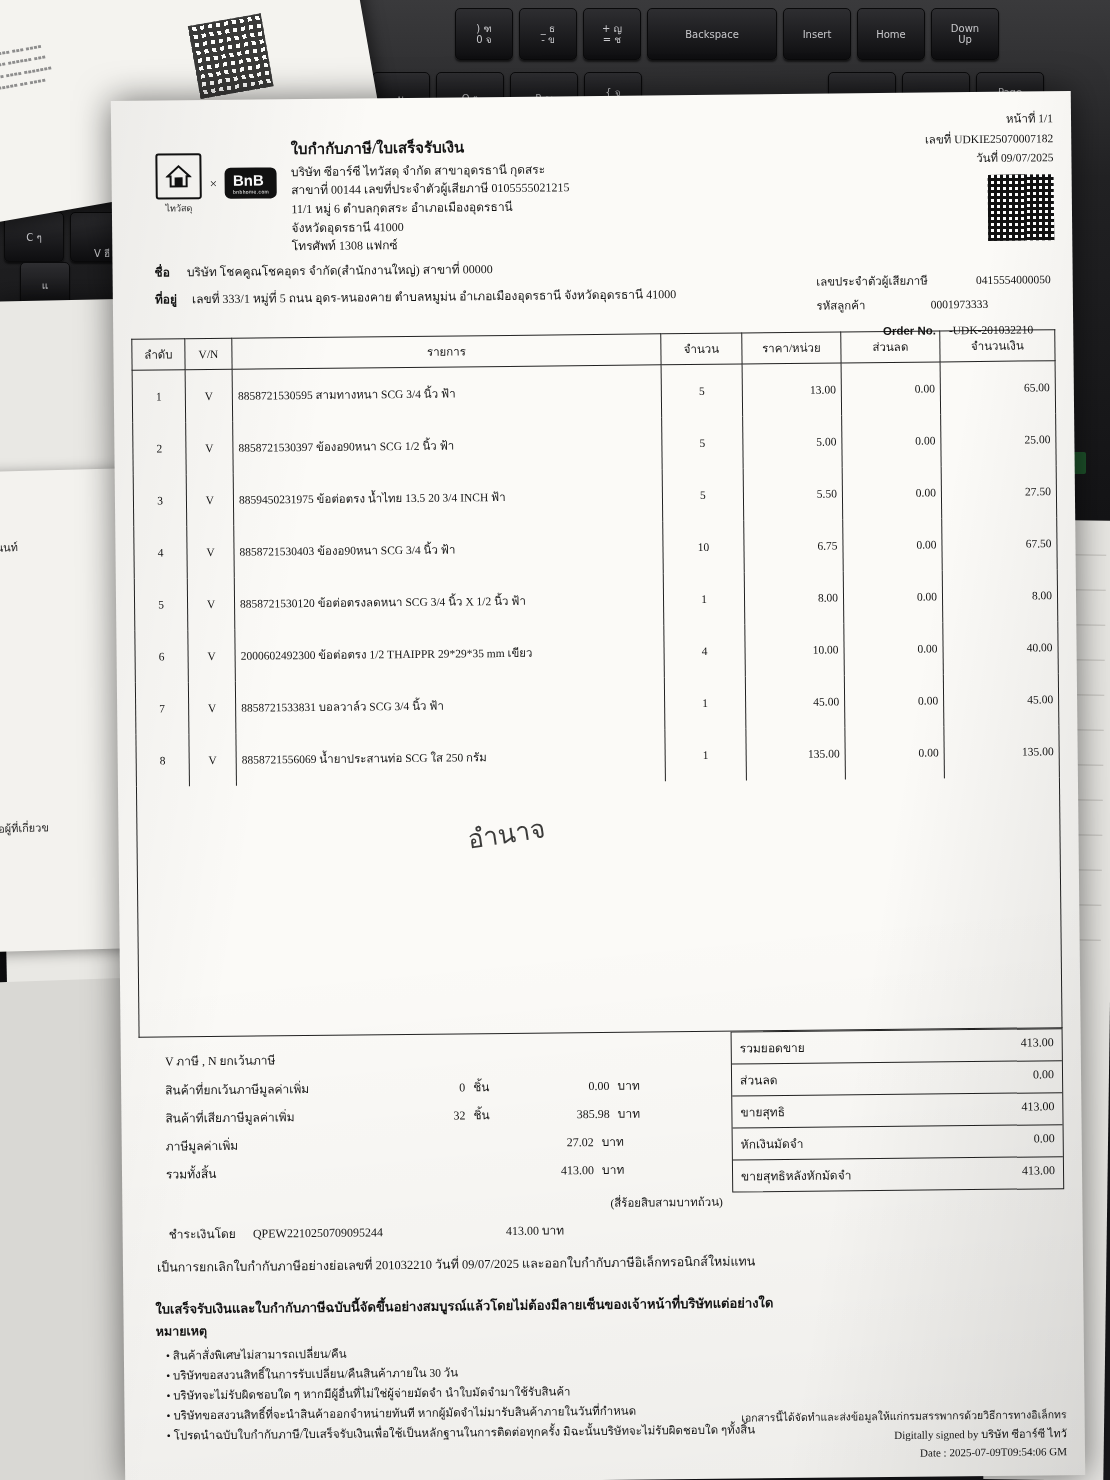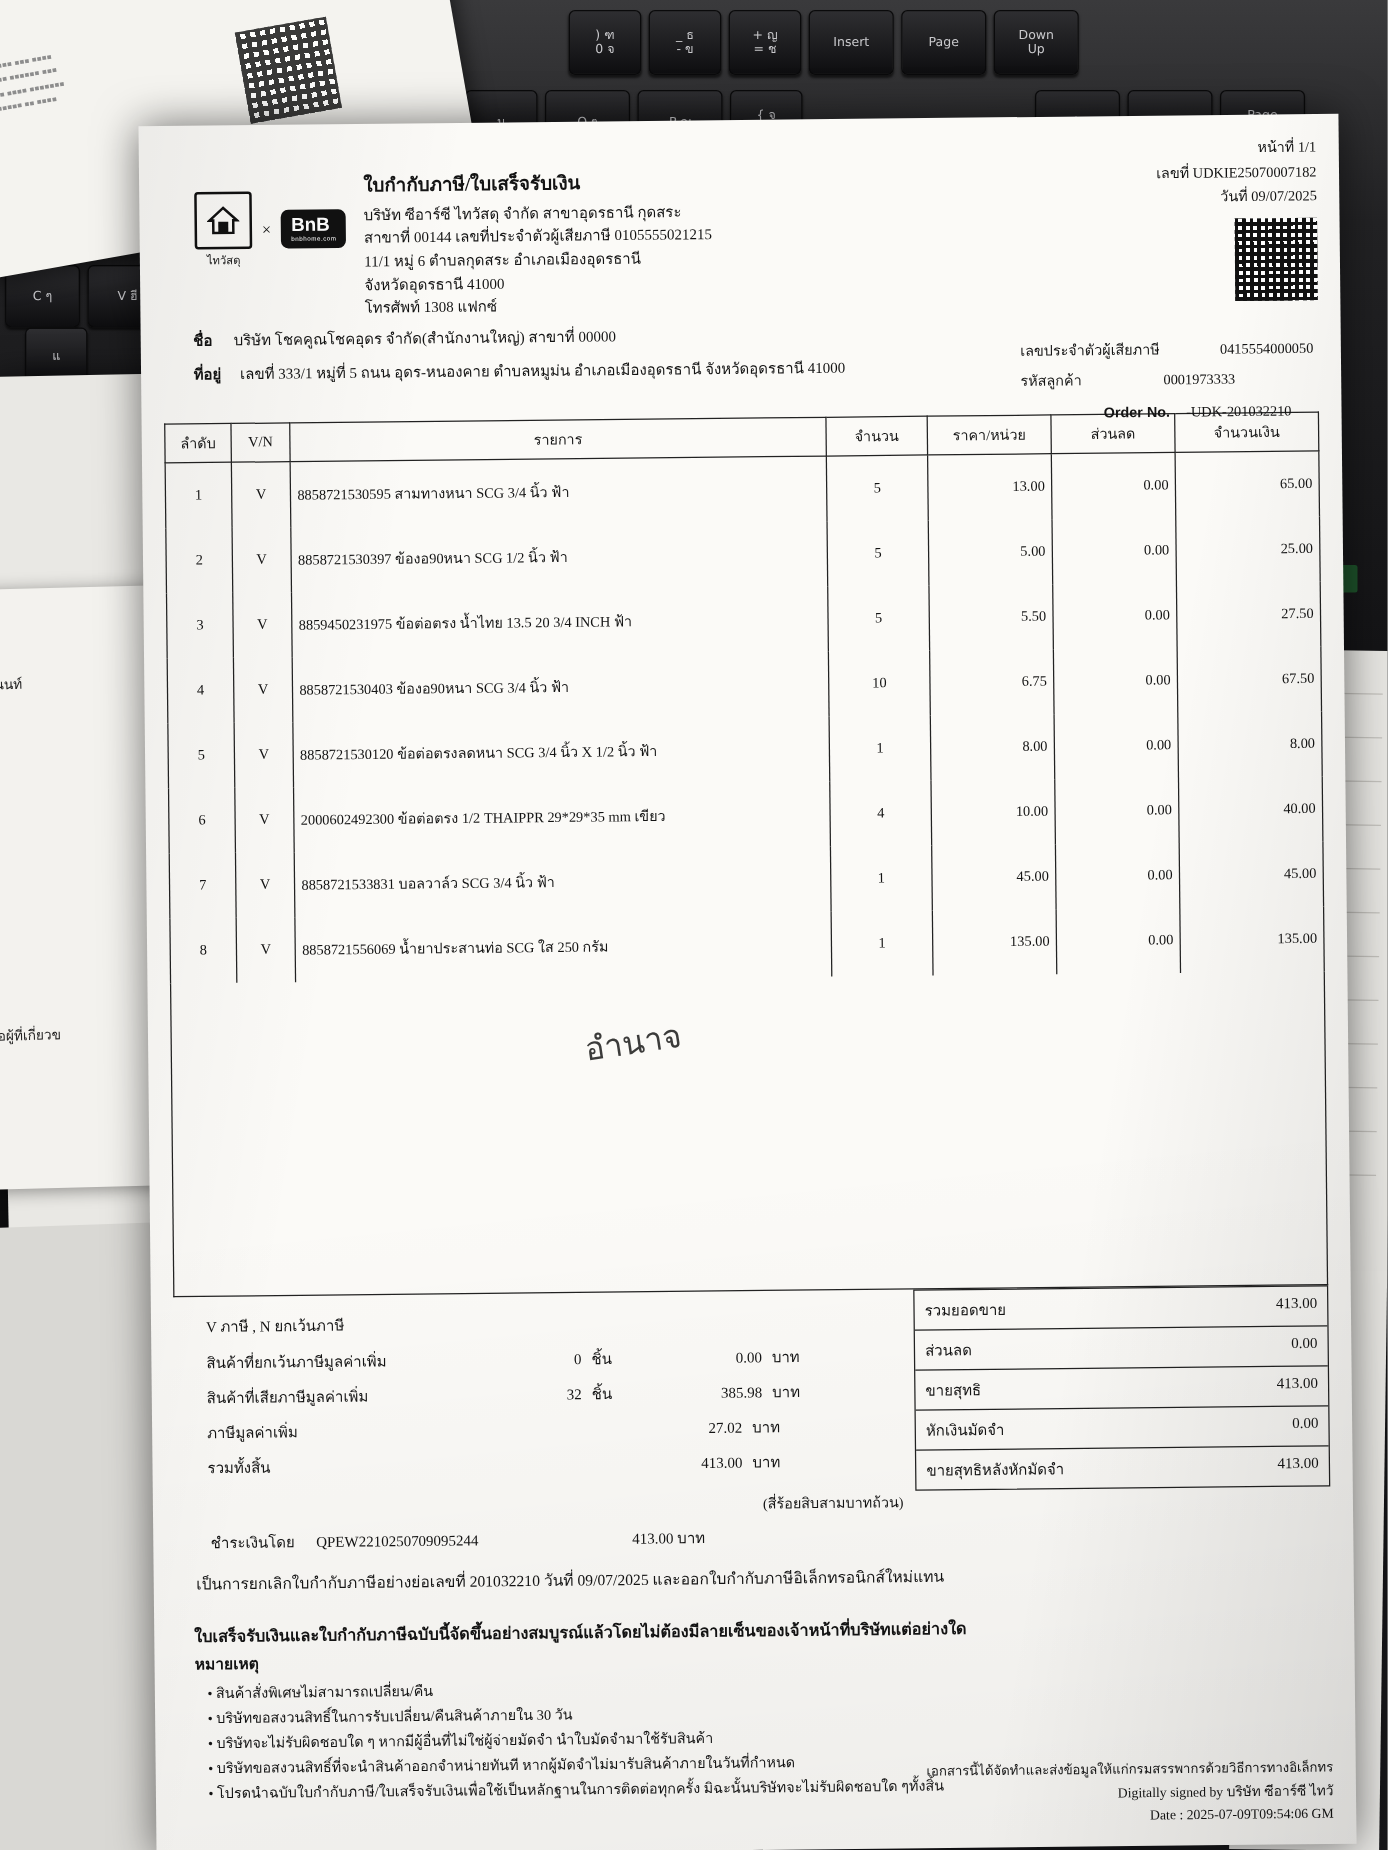--- a/index.html
+++ b/index.html
@@ -164,39 +164,40 @@
 <body>
 
 <div class="kbd">
   <div class="kbd-row" style="left:455px;top:8px;">
     <div class="key two" style="width:48px;height:46px;"><span>) ฑ
 0 จ</span></div>
     <div class="key two" style="width:48px;height:46px;"><span>_ ธ
 - ข</span></div>
     <div class="key two" style="width:48px;height:46px;"><span>+ ญ
 = ช</span></div>
+    <div class="key" style="width:120px;height:46px;"><span>Backspace</span></div>
     <div class="key" style="width:58px;height:46px;"><span>Insert</span></div>
-    <div class="key" style="width:58px;height:46px;"><span>Page</span></div>
+    <div class="key" style="width:58px;height:46px;"><span>Home</span></div>
     <div class="key" style="width:58px;height:46px;"><span>Down
 Up</span></div>
   </div>
   <div class="kbd-row" style="left:372px;top:72px;">
     <div class="key" style="width:48px;height:46px;"><span>น</span></div>
     <div class="key" style="width:58px;height:46px;"><span>O ๆ</span></div>
     <div class="key" style="width:58px;height:46px;"><span>P ญ</span></div>
     <div class="key two" style="width:48px;height:46px;"><span>{ จ
 [ บ</span></div>
     <div class="key" style="width:58px;height:46px;margin-left:180px;"><span>Delete</span></div>
     <div class="key" style="width:58px;height:46px;"><span>End</span></div>
     <div class="key" style="width:58px;height:46px;"><span>Page
 Down</span></div>
   </div>
   <div class="kbd-row" style="left:4px;top:212px;">
     <div class="key" style="width:50px;height:44px;"><span>C ๆ</span></div>
-    <div class="key" style="width:54px;height:44px;"><span>V ฮี</span></div>
+    <div class="key" style="width:54px;height:44px;align-items:flex-end;"><span>V ฮี</span></div>
   </div>
   <div class="kbd-row" style="left:0px;top:152px;">
     <div class="key" style="width:42px;height:52px;"><span>ฎ
 ฑ</span></div>
   </div>
   <div class="kbd-row" style="left:20px;top:262px;">
     <div class="key" style="width:40px;height:40px;"><span>แ</span></div>
   </div>
 </div>
 

